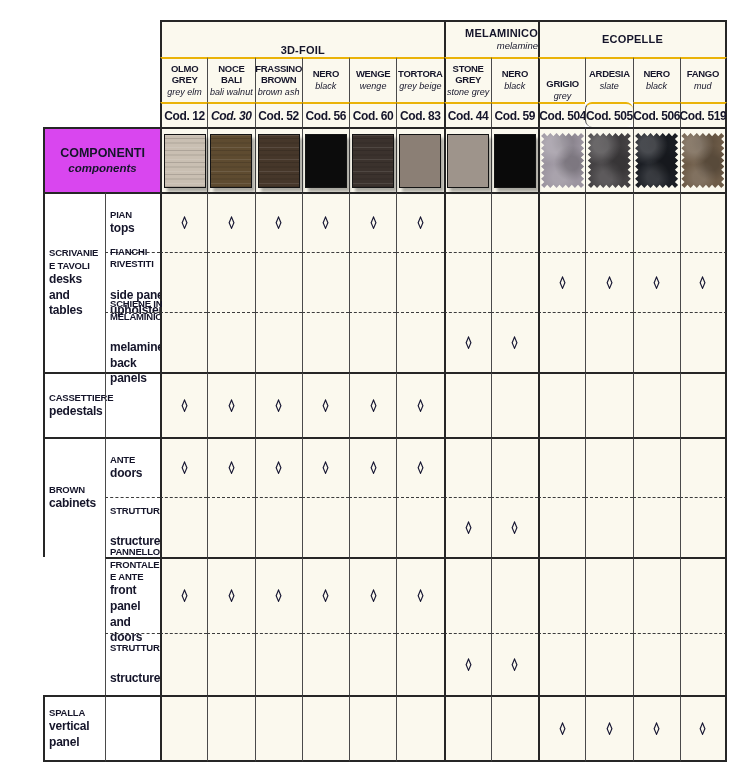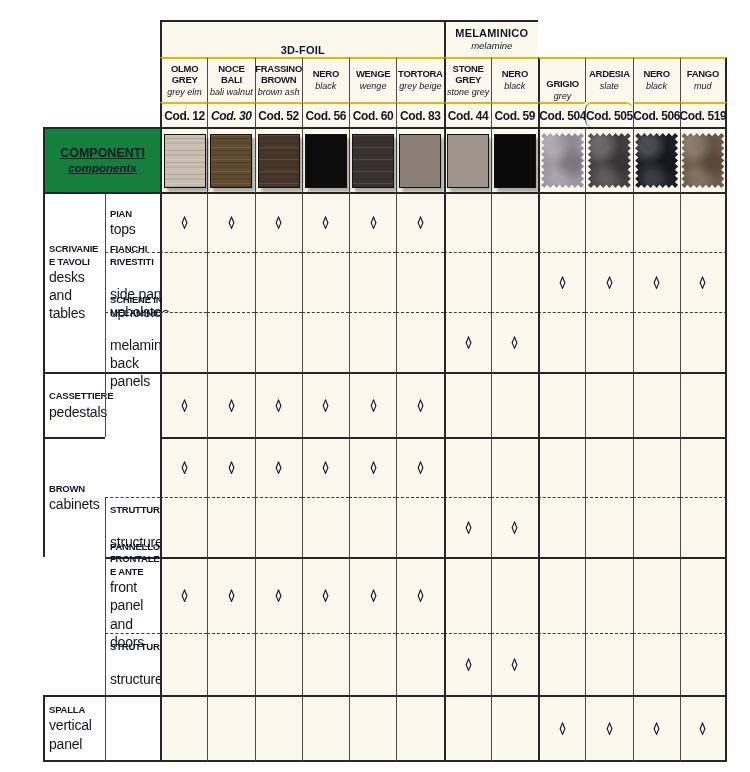--- a/index.html
+++ b/index.html
@@ -18,34 +18,34 @@
   
   .bt2{border-top:2px solid #262626;}
   .bt1{border-top:2px solid #eab308;}
   .btd{border-top:1px dashed #3c3c3c;gap:17px;}
   .bl2{border-left:2px solid #262626;}
   .bl1{border-left:1px solid #4a4a4a;}
   .br2{border-right:2px solid #262626;}
   .bb2{border-bottom:2px solid #262626;}
   
   .bg{background:#fbf9ee;}
-  .corner{background:#15803d;text-decoration:underline;}
+  .corner{background:#d946ef;}
   
   .mat-name{font-weight:bold;font-size:11px;line-height:1.15;letter-spacing:.2px;text-align:center;}
   .mat-sub{font-style:italic;font-size:9.5px;line-height:1.2;text-align:center;}
   .fin-name{font-weight:bold;font-size:9.5px;line-height:1.15;letter-spacing:-.3px;text-align:center;}
   .fin-sub{font-style:italic;font-size:9px;line-height:1.2;text-align:center;margin-top:1px;}
   .cod{font-weight:bold;font-size:12px;letter-spacing:-.4px;white-space:nowrap;text-align:center;}
   
   .corner-title{font-weight:bold;font-size:12.5px;text-align:center;line-height:1.25;}
   .corner-sub{font-weight:bold;font-style:italic;font-size:11.5px;text-align:center;line-height:1.25;}
   
   .glabel,.slabel{align-items:flex-start;text-align:left;padding:3px 2px 3px 4px;}
   .glabel-name,.slabel-name{font-weight:bold;font-size:9.5px;line-height:1.3;letter-spacing:-.2px;}
-  .glabel-sub,.slabel-sub{font-weight:normal;font-size:14px;line-height:1.3;letter-spacing:-.2px;}
+  .glabel-sub,.slabel-sub{font-weight:bold;font-size:12px;line-height:1.3;letter-spacing:-.2px;}
   
   .mark{
     display:inline-block;font-weight:bold;font-size:18px;color:#141430;
     transform:scaleX(.68);line-height:1;
   }
   
   .swatch{position:relative;overflow:hidden;}
   .sq{width:40px;height:52px;border:1px solid #141414;box-shadow:3px 4px 3px rgba(0,0,0,.32);}
   .fab{width:43px;height:55px;}
   .tex-wood::after{
@@ -71,23 +71,26 @@
   <div class="table-grid" id="grid">
 
     <div class="cell corner bl2 bt2" style="grid-column:1 / span 2; grid-row:4;">
       <div class="corner-title">COMPONENTI</div>
       <div class="corner-sub">components</div>
     </div>
 
   <div class="cell bg bl2 bt2" style="grid-area: 1 / 3 / auto / span 6; justify-content: flex-end;">
         <div class="mat-name">3D-FOIL</div>
       </div>
-      <div class="cell bg bl2 bt2" style="grid-area: 1 / 9 / auto / span 2;">
+      <div class="cell bg bl2 bt2" style="grid-area: 1 / 9 / auto / span 2; align-items: flex-end;">
         <div class="mat-name">MELAMINICO</div>
         <div class="mat-sub">melamine</div>
+      </div>
+      <div class="cell bg bl2 bt2 br2" style="grid-area: 1 / 11 / auto / span 4;">
+        <div class="mat-name">ECOPELLE</div>
       </div>
       <div class="cell bg bt1 bl2" style="grid-area: 2 / 3;">
         <div class="fin-name">OLMO GREY</div>
         <div class="fin-sub">grey elm</div>
       </div>
       <div class="cell bg bt1 bl2" style="grid-area: 3 / 3;">
         <div class="cod">Cod. 12</div>
       </div>
       <div class="cell bg bt1 bl1" style="grid-area: 2 / 4;">
         <div class="fin-name">NOCE BALI</div>
@@ -303,20 +306,24 @@
       </div>
       <div class="cell bg bl2 bt2" style="grid-area: 8 / 9;"></div>
       <div class="cell bg bl1 bt2" style="grid-area: 8 / 10;"></div>
       <div class="cell bg bl2 bt2" style="grid-area: 8 / 11;"></div>
       <div class="cell bg bl1 bt2" style="grid-area: 8 / 12;"></div>
       <div class="cell bg bl1 bt2" style="grid-area: 8 / 13;"></div>
       <div class="cell bg bl1 bt2 br2" style="grid-area: 8 / 14;"></div>
       <div class="cell glabel bl2 bt2" style="grid-area: 9 / 1 / span 2;">
         <div class="glabel-name">BROWN</div>
         <div class="glabel-sub">cabinets</div>
+      </div>
+      <div class="cell slabel bl1 bt2" style="grid-area: 9 / 2;">
+        <div class="slabel-name">ANTE</div>
+        <div class="slabel-sub">doors</div>
       </div>
       <div class="cell bg bl2 bt2" style="grid-area: 9 / 3;">
         <span class="mark">◊</span>
       </div>
       <div class="cell bg bl1 bt2" style="grid-area: 9 / 4;">
         <span class="mark">◊</span>
       </div>
       <div class="cell bg bl1 bt2" style="grid-area: 9 / 5;">
         <span class="mark">◊</span>
       </div>

